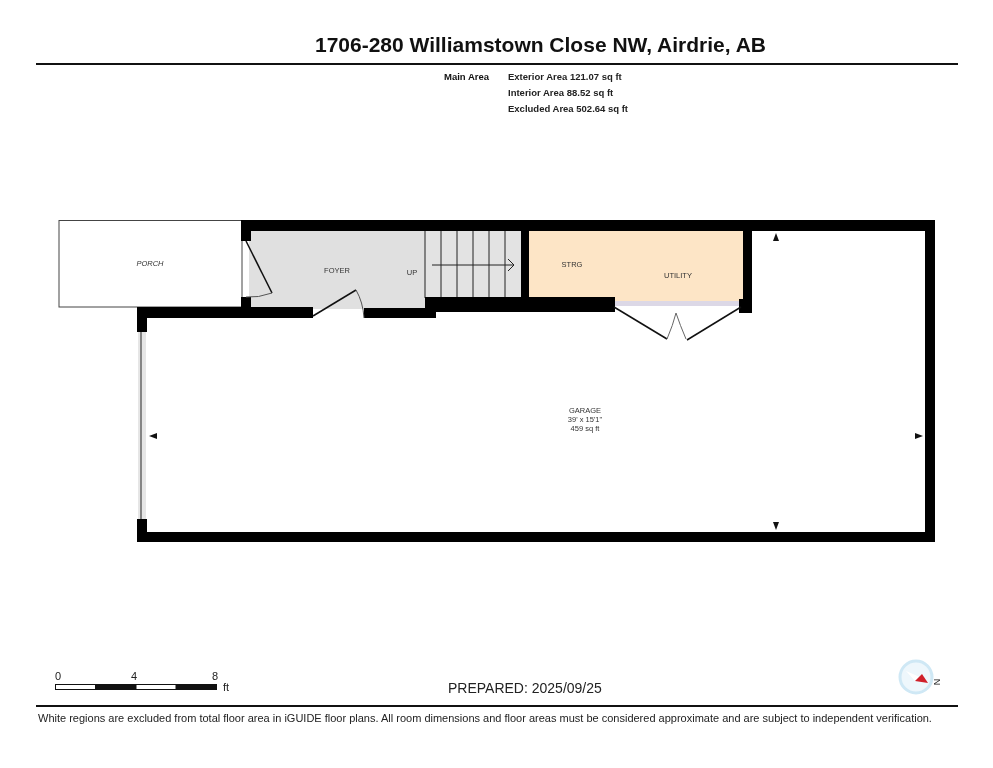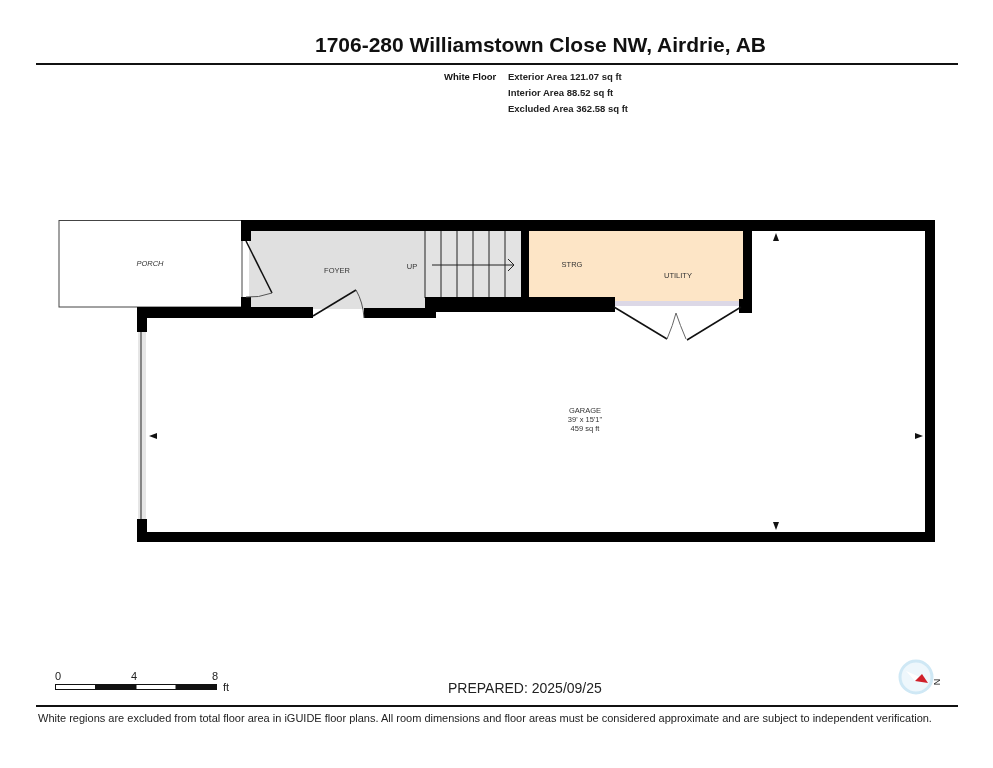--- a/index.html
+++ b/index.html
@@ -15,24 +15,24 @@
   .prepared { left: 448px; top: 680px; font-size: 14px; color: #222; }
   .rule-bottom { left: 36px; top: 705px; width: 922px; height: 2px; background: #111; }
   .disclaimer { left: 38px; top: 712px; font-size: 11px; color: #222; white-space: nowrap; }
 </style>
 </head>
 <body>
 
 <div class="abs title">1706-280 Williamstown Close NW, Airdrie, AB</div>
 <div class="abs rule-top"></div>
 
-<div class="abs floor-label">White Floor</div>
+<div class="abs floor-label">Main Area</div>
 <div class="abs area-line" style="top:71px">Exterior Area 121.07 sq ft</div>
 <div class="abs area-line" style="top:87px">Interior Area 88.52 sq ft</div>
-<div class="abs area-line" style="top:103px">Excluded Area 362.58 sq ft</div>
+<div class="abs area-line" style="top:103px">Excluded Area 502.64 sq ft</div>
 
 <svg class="abs plan" width="993" height="768" viewBox="0 0 993 768">
 
   <rect x="59" y="220.5" width="183" height="86.5" fill="#ffffff" stroke="#444" stroke-width="1"></rect>
 
   <rect x="249" y="231" width="176" height="78" fill="#e0e0e0"></rect>
 
   <rect x="425" y="231" width="97" height="67" fill="#e3e3e3"></rect>
 
   <rect x="529" y="231" width="215" height="75" fill="#fde5c6"></rect>
@@ -96,21 +96,21 @@
   <g fill="#111">
     <polygon points="776,233 773,241 779,241"></polygon>
     <polygon points="776,530 773,522 779,522"></polygon>
     <polygon points="149,436 157,433 157,439"></polygon>
     <polygon points="923,436 915,433 915,439"></polygon>
   </g>
 </svg>
 
 <div class="abs room-label" style="left:120px; top:259px; width:60px;font-style:italic;">PORCH</div>
 <div class="abs room-label" style="left:307px; top:266px; width:60px;">FOYER</div>
-<div class="abs room-label" style="left:400px; top:262px; width:24px;">UP</div>
+<div class="abs room-label" style="left:400px; top:268px; width:24px;">UP</div>
 <div class="abs room-label" style="left:552px; top:260px; width:40px;">STRG</div>
 <div class="abs room-label" style="left:648px; top:271px; width:60px;">UTILITY</div>
 <div class="abs room-label" style="left:545px; top:406px; width:80px; line-height:9px;">
   <div>GARAGE</div>
   <div>39' x 15'1"</div>
   <div>459 sq ft</div>
 </div>
 
 <div class="abs scale-labels" style="left:55px; top:670px;">0</div>
 <div class="abs scale-labels" style="left:131px; top:670px;">4</div>

